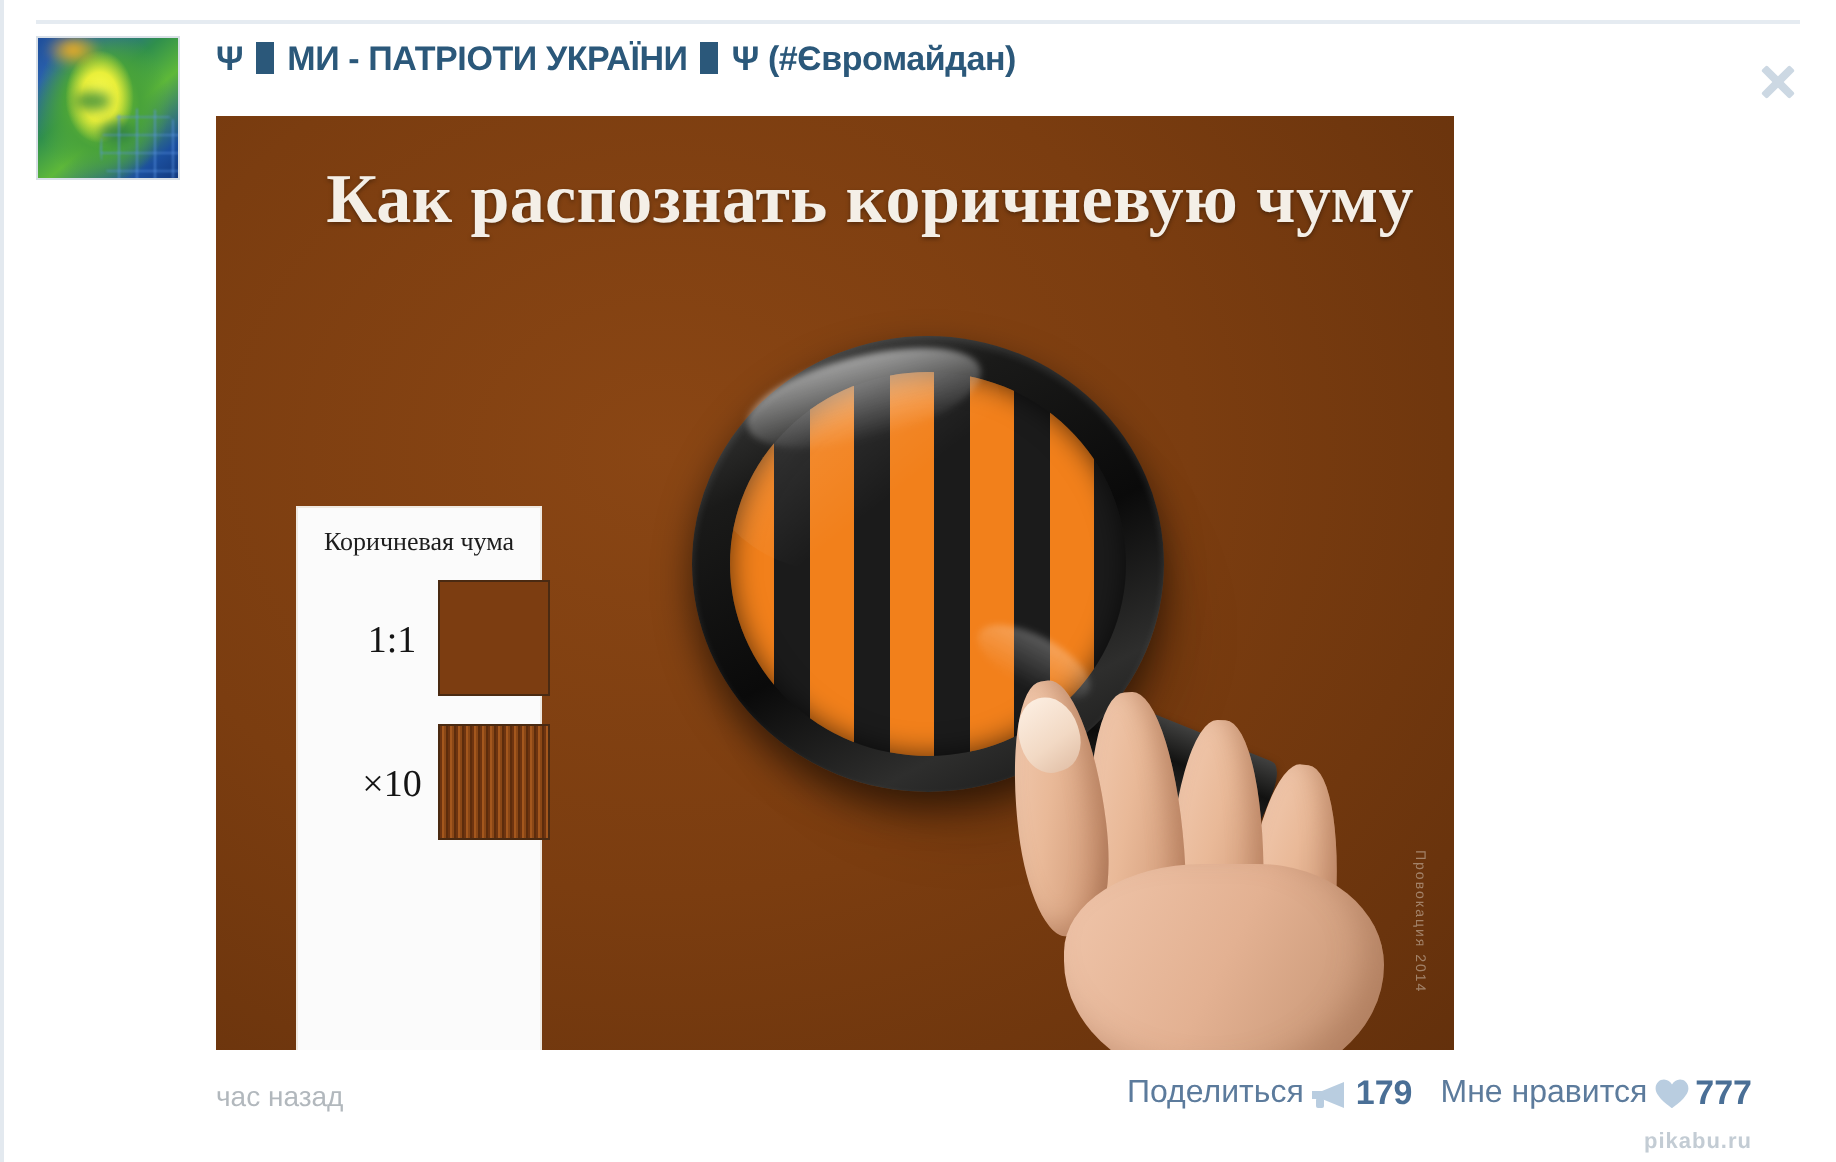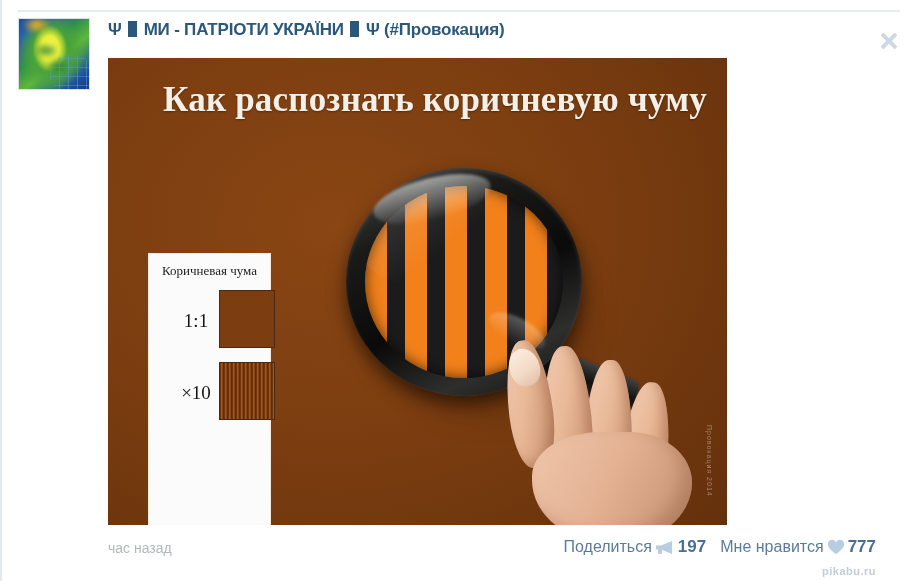--- a/index.html
+++ b/index.html
@@ -364,21 +364,21 @@
       <div class="face-shadow2"></div>
       <div class="grid-lines"></div>
     </div>
 
     <div class="post-title">
       <span>Ψ</span>
       <span class="blk"></span>
       <span> МИ - ПАТРІОТИ УКРАЇНИ </span>
       <span class="blk"></span>
       <span>Ψ</span>
-      <span>(#Провокация)</span>
+      <span>(#Євромайдан)</span>
     </div>
 
     <div class="close-btn">
       <span></span>
       <span></span>
     </div>
   </div>
 
   <div class="poster">
 
@@ -429,21 +429,21 @@
     <div class="actions">
 
       <div class="action">
         <span class="action-label">Поделиться</span>
         <span>
           <svg class="ico" width="20" height="15" viewBox="0 0 20 15" aria-hidden="true">
             <path d="M1 5.5 L6 5.5 L17 1 L17 14 L6 9.5 L1 9.5 Z" fill="#b9cde0"></path>
             <rect x="3" y="9" width="4" height="5" rx="1" fill="#b9cde0"></rect>
           </svg>
         </span>
-        <span class="action-count">197</span>
+        <span class="action-count">179</span>
       </div>
 
       <div class="action">
         <span class="action-label">Мне нравится</span>
         <span>
           <svg class="ico" width="18" height="16" viewBox="0 0 18 16" aria-hidden="true">
             <path d="M9 15 C9 15 0.8 9.7 0.8 5.2 C0.8 2.5 2.8 0.8 5 0.8 C6.8 0.8 8.2 1.9 9 3.2 C9.8 1.9 11.2 0.8 13 0.8 C15.2 0.8 17.2 2.5 17.2 5.2 C17.2 9.7 9 15 9 15 Z" fill="#b9cde0"></path>
           </svg>
         </span>
         <span class="action-count">777</span>

